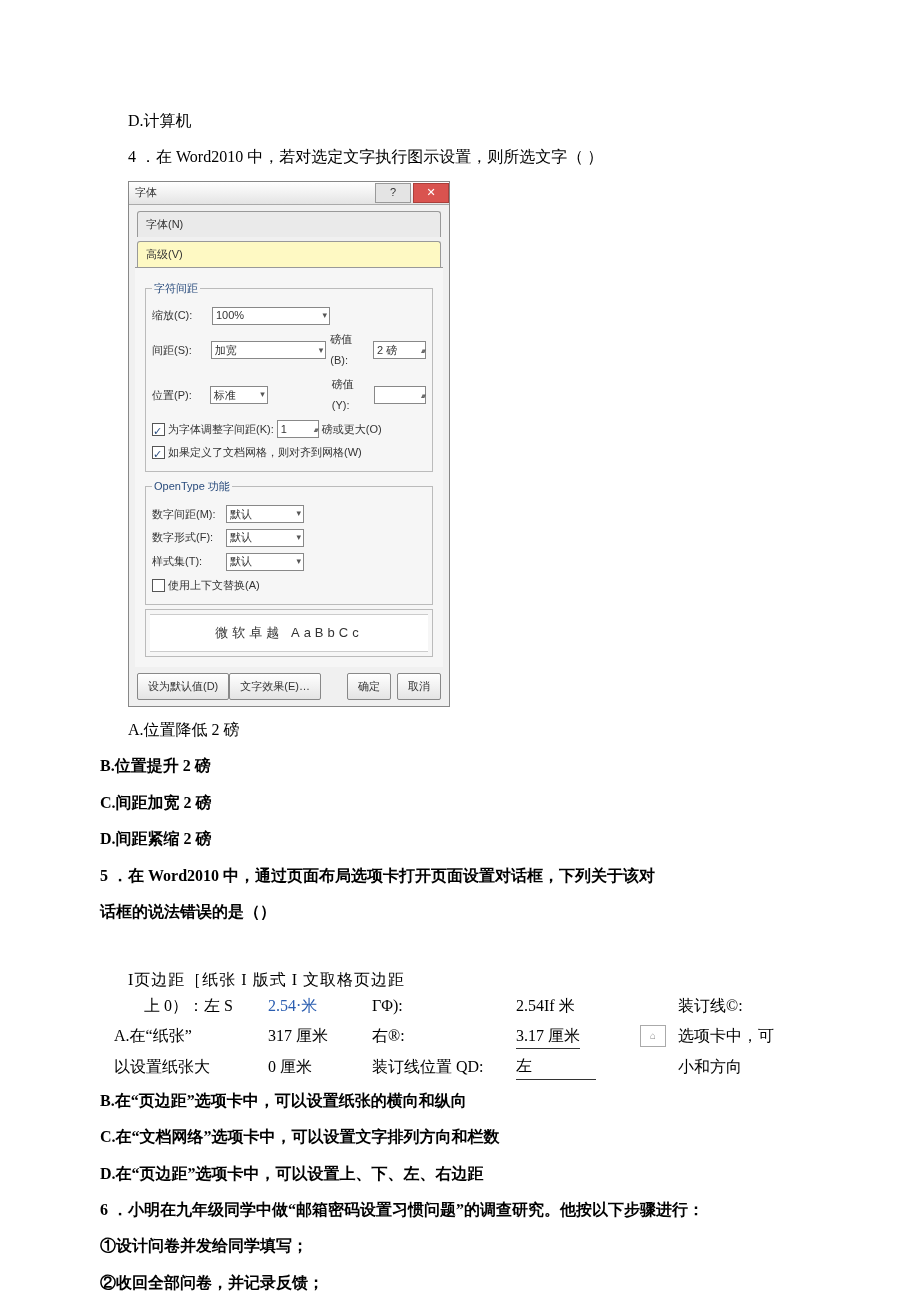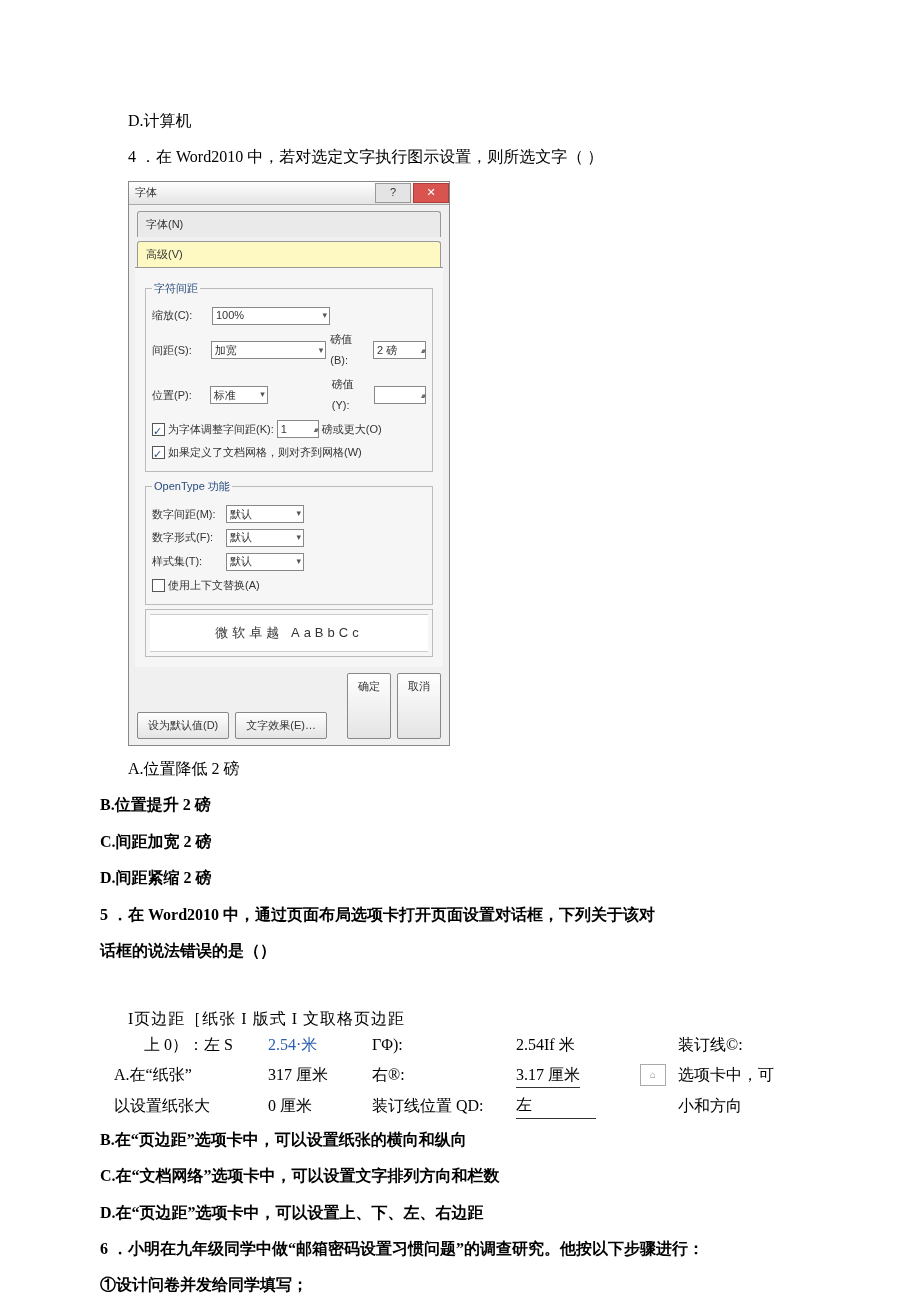--- a/index.html
+++ b/index.html
@@ -63,21 +63,21 @@
   }
   .spin { border:1px solid #888; background:#fff; width:46px; height:16px; display:flex; align-items:center; padding:0 3px; position:relative; font-size:11px;}
   .spin::after { content:"▴▾"; position:absolute; right:1px; font-size:7px; line-height:7px; letter-spacing:-2px; color:#666; display:flex; flex-direction:column;}
   .chk { display:flex; align-items:center; gap:3px; margin:2px 0; font-size:11px;}
   .chkbox { width:11px;height:11px;border:1px solid #555;background:#fff;display:inline-block;position:relative;}
   .chkbox.checked::after { content:"✓"; position:absolute; top:-3px; left:0; font-size:11px; color:#2a4c7d;}
   .preview { border:1px solid #bbb; margin:4px 0; padding: 4px; font-size:11px;}
   .preview-label { color:#2a4c7d; margin-bottom:2px;}
   .preview-box { background:#fff; height:36px; display:flex; align-items:center; justify-content:center; letter-spacing:4px; font-size:13px; color:#333; border-bottom:1px solid #ccc; border-top:1px solid #ccc;}
   .dlg-footer { display:flex; justify-content:space-between; padding:6px 8px; }
-  .dlg-footer .left { display:flex; gap:6px;margin-top:39px;}
+  .dlg-footer .left { display:flex; gap:0;}
   .dlg-footer .right { display:flex; gap:6px;}
   .btn { border:1px solid #888; background:linear-gradient(#fff,#e4e4e4); padding:2px 10px; font-size:11px; border-radius:2px;}
 
   
   .q5wrap { margin: 10px 0 6px 14px; font-size:16px; line-height:1.6;}
   .q5tabs { padding-left:14px; letter-spacing:1px;}
   .q5grid {
     display:grid;
     grid-template-columns: 150px 100px 140px 120px 34px 120px;
     column-gap:4px; row-gap:4px;

